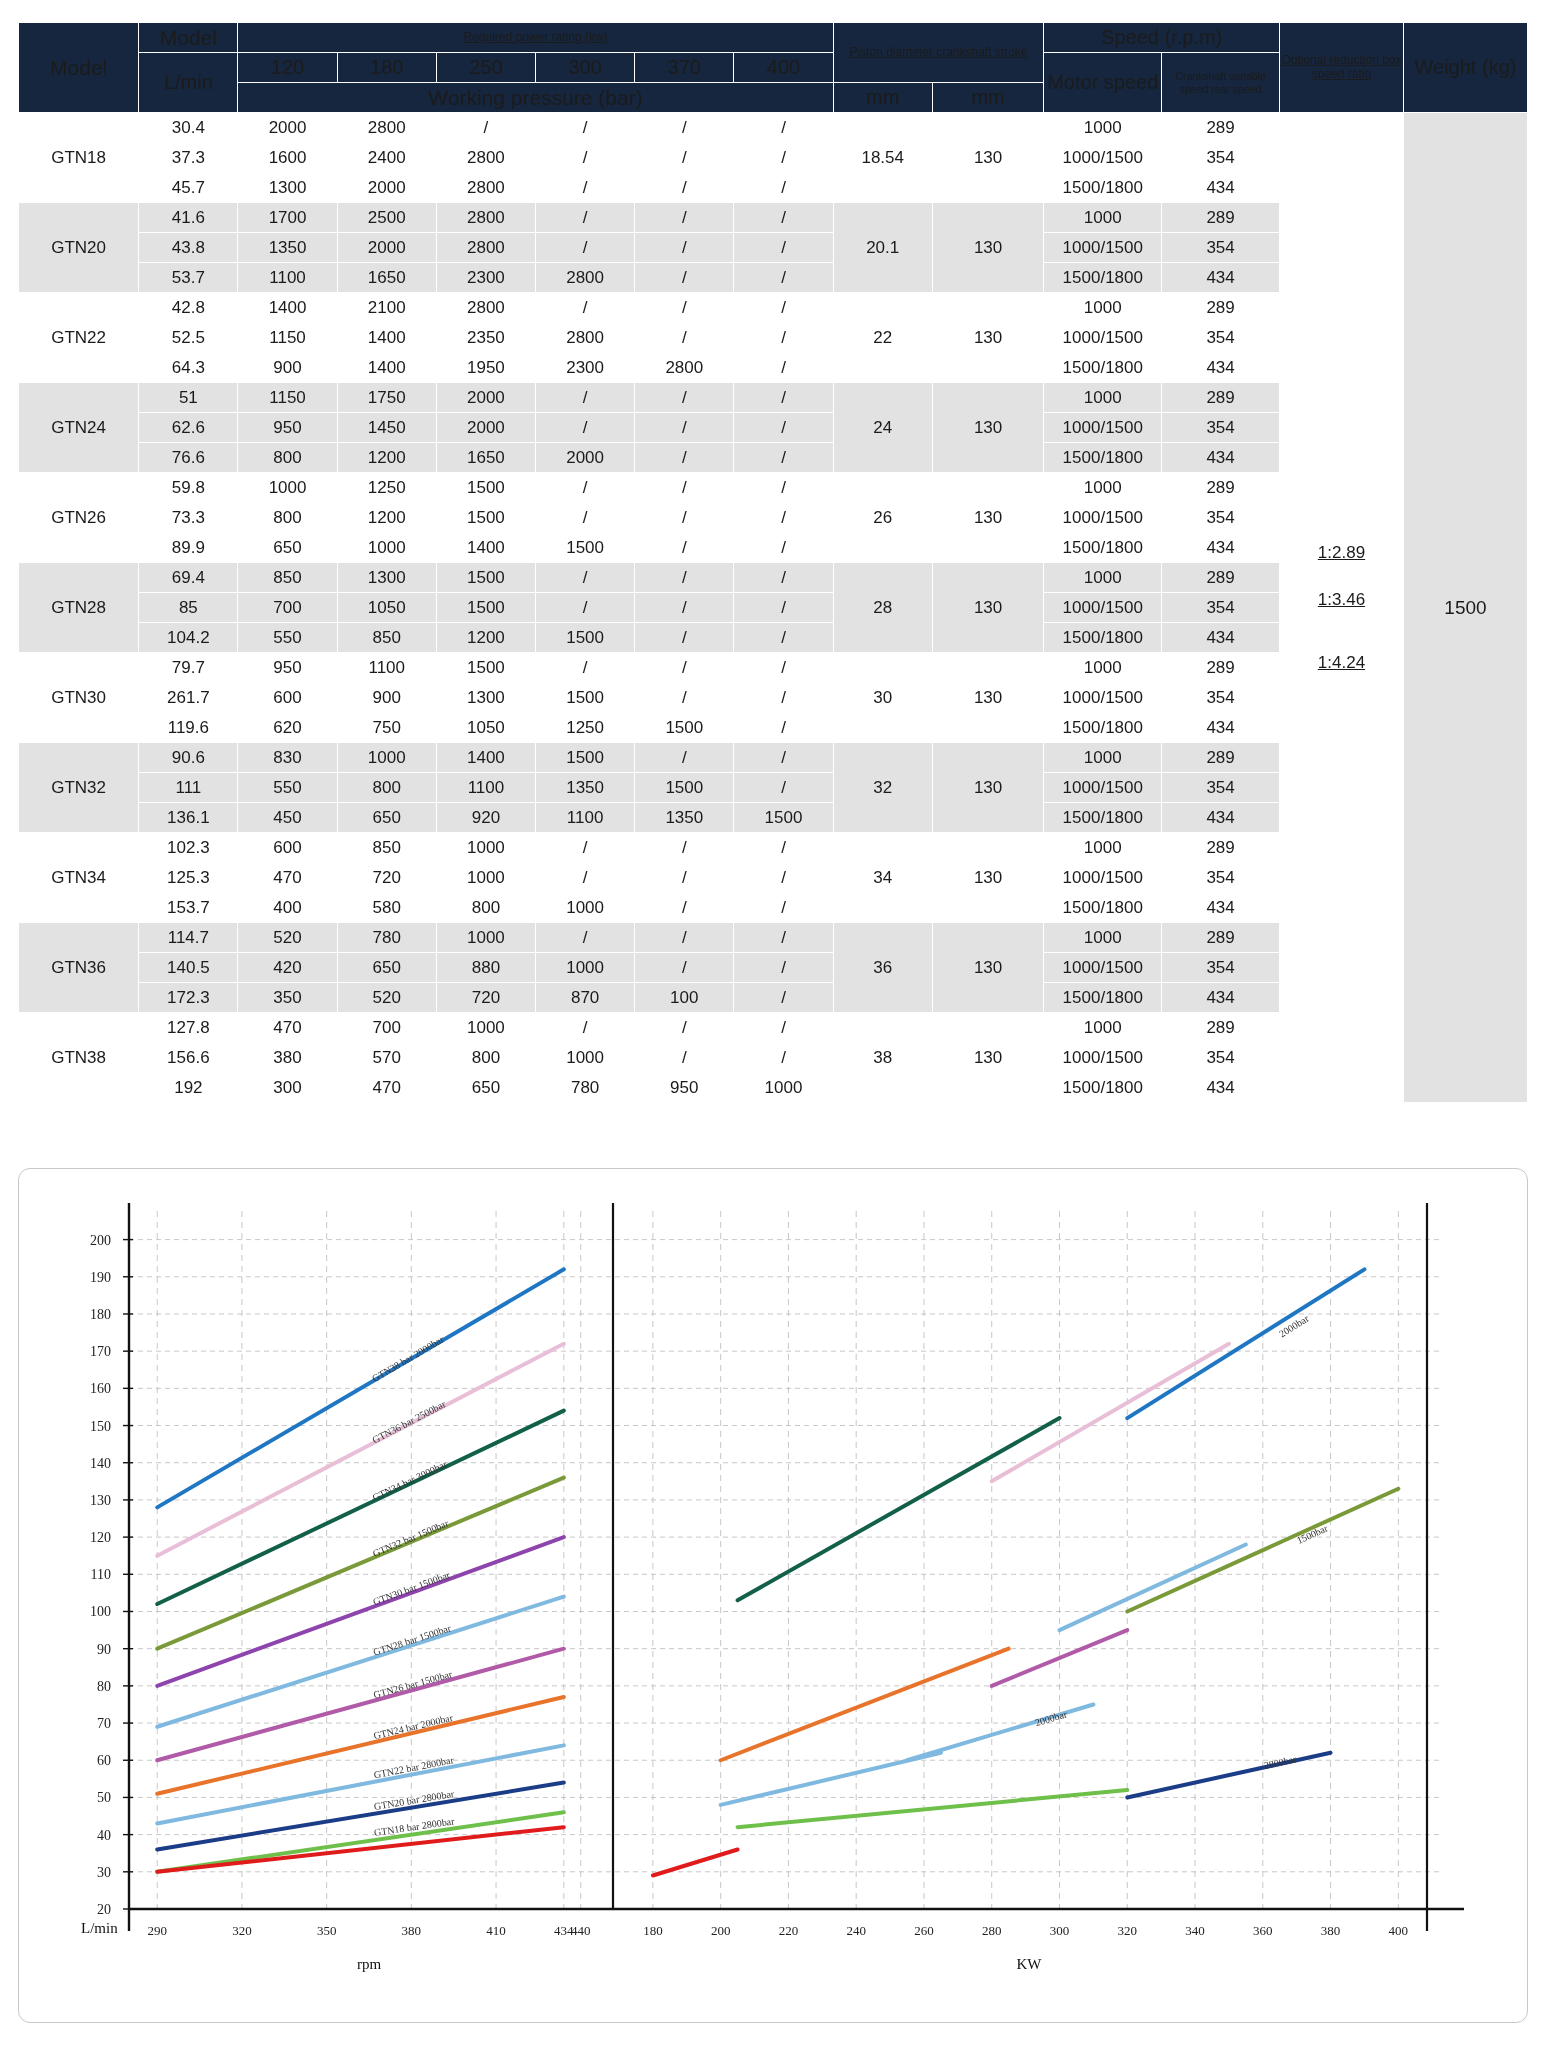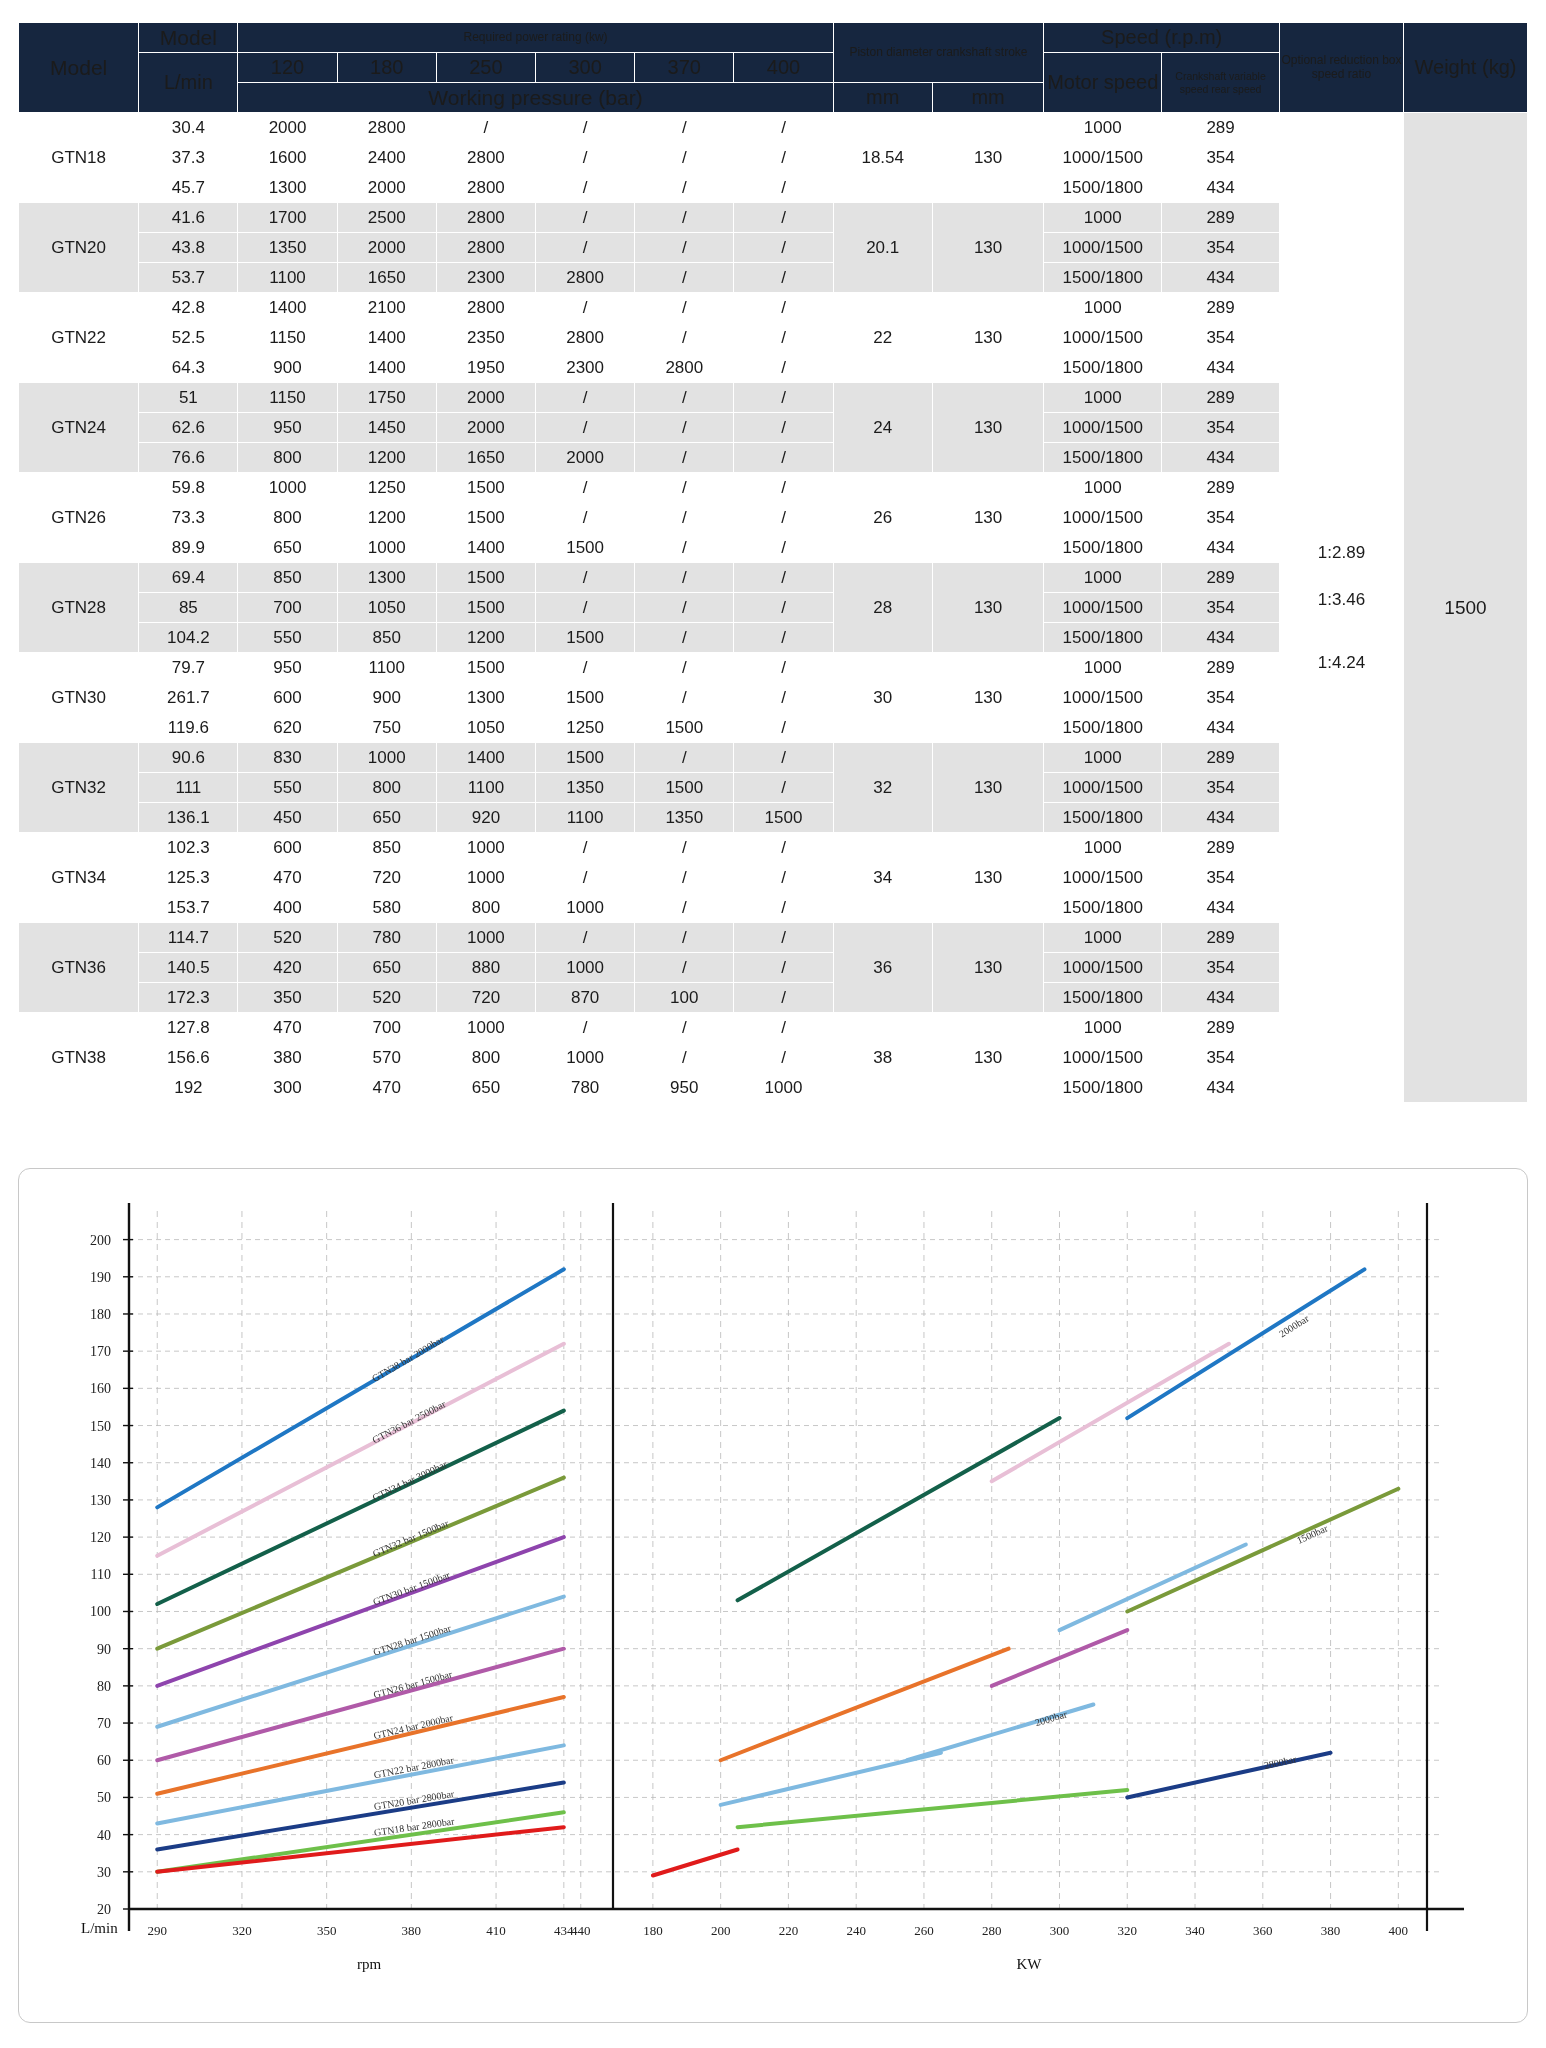--- a/index.html
+++ b/index.html
@@ -37,29 +37,29 @@
     height: 30px;
   }
   thead th {
     background: #16263f;
     color: #ffffff;
     font-weight: normal;
     border: 1px solid #ffffff;
   }
   thead th.big { font-size: 21px; }
   thead th.mid { font-size: 20px; }
-  thead th.small { font-size: 12px; line-height: 1.15; }
+  thead th.small { font-size: 12px; line-height: 1.15; text-decoration: underline; }
   thead th.xsmall { font-size: 10.5px; line-height: 1.15; text-align: center; }
   tbody td { background: #ffffff; }
   tbody tr.shade td { background: #e2e2e2; }
   td.model { font-size: 19px; }
   td.grp { font-size: 19px; }
   td.light { background: #ffffff !important; }
   td.shadecell { background: #e2e2e2 !important; }
-  .ratio-cell div { line-height: 1.0; }
+  .ratio-cell div { line-height: 1.0; text-decoration: underline; }
   
   .chart-panel {
     position: absolute;
     left: 18px;
     top: 1168px;
     width: 1510px;
     height: 855px;
     border: 1px solid #c8c8c8;
     border-radius: 12px;
     background: #fff;

